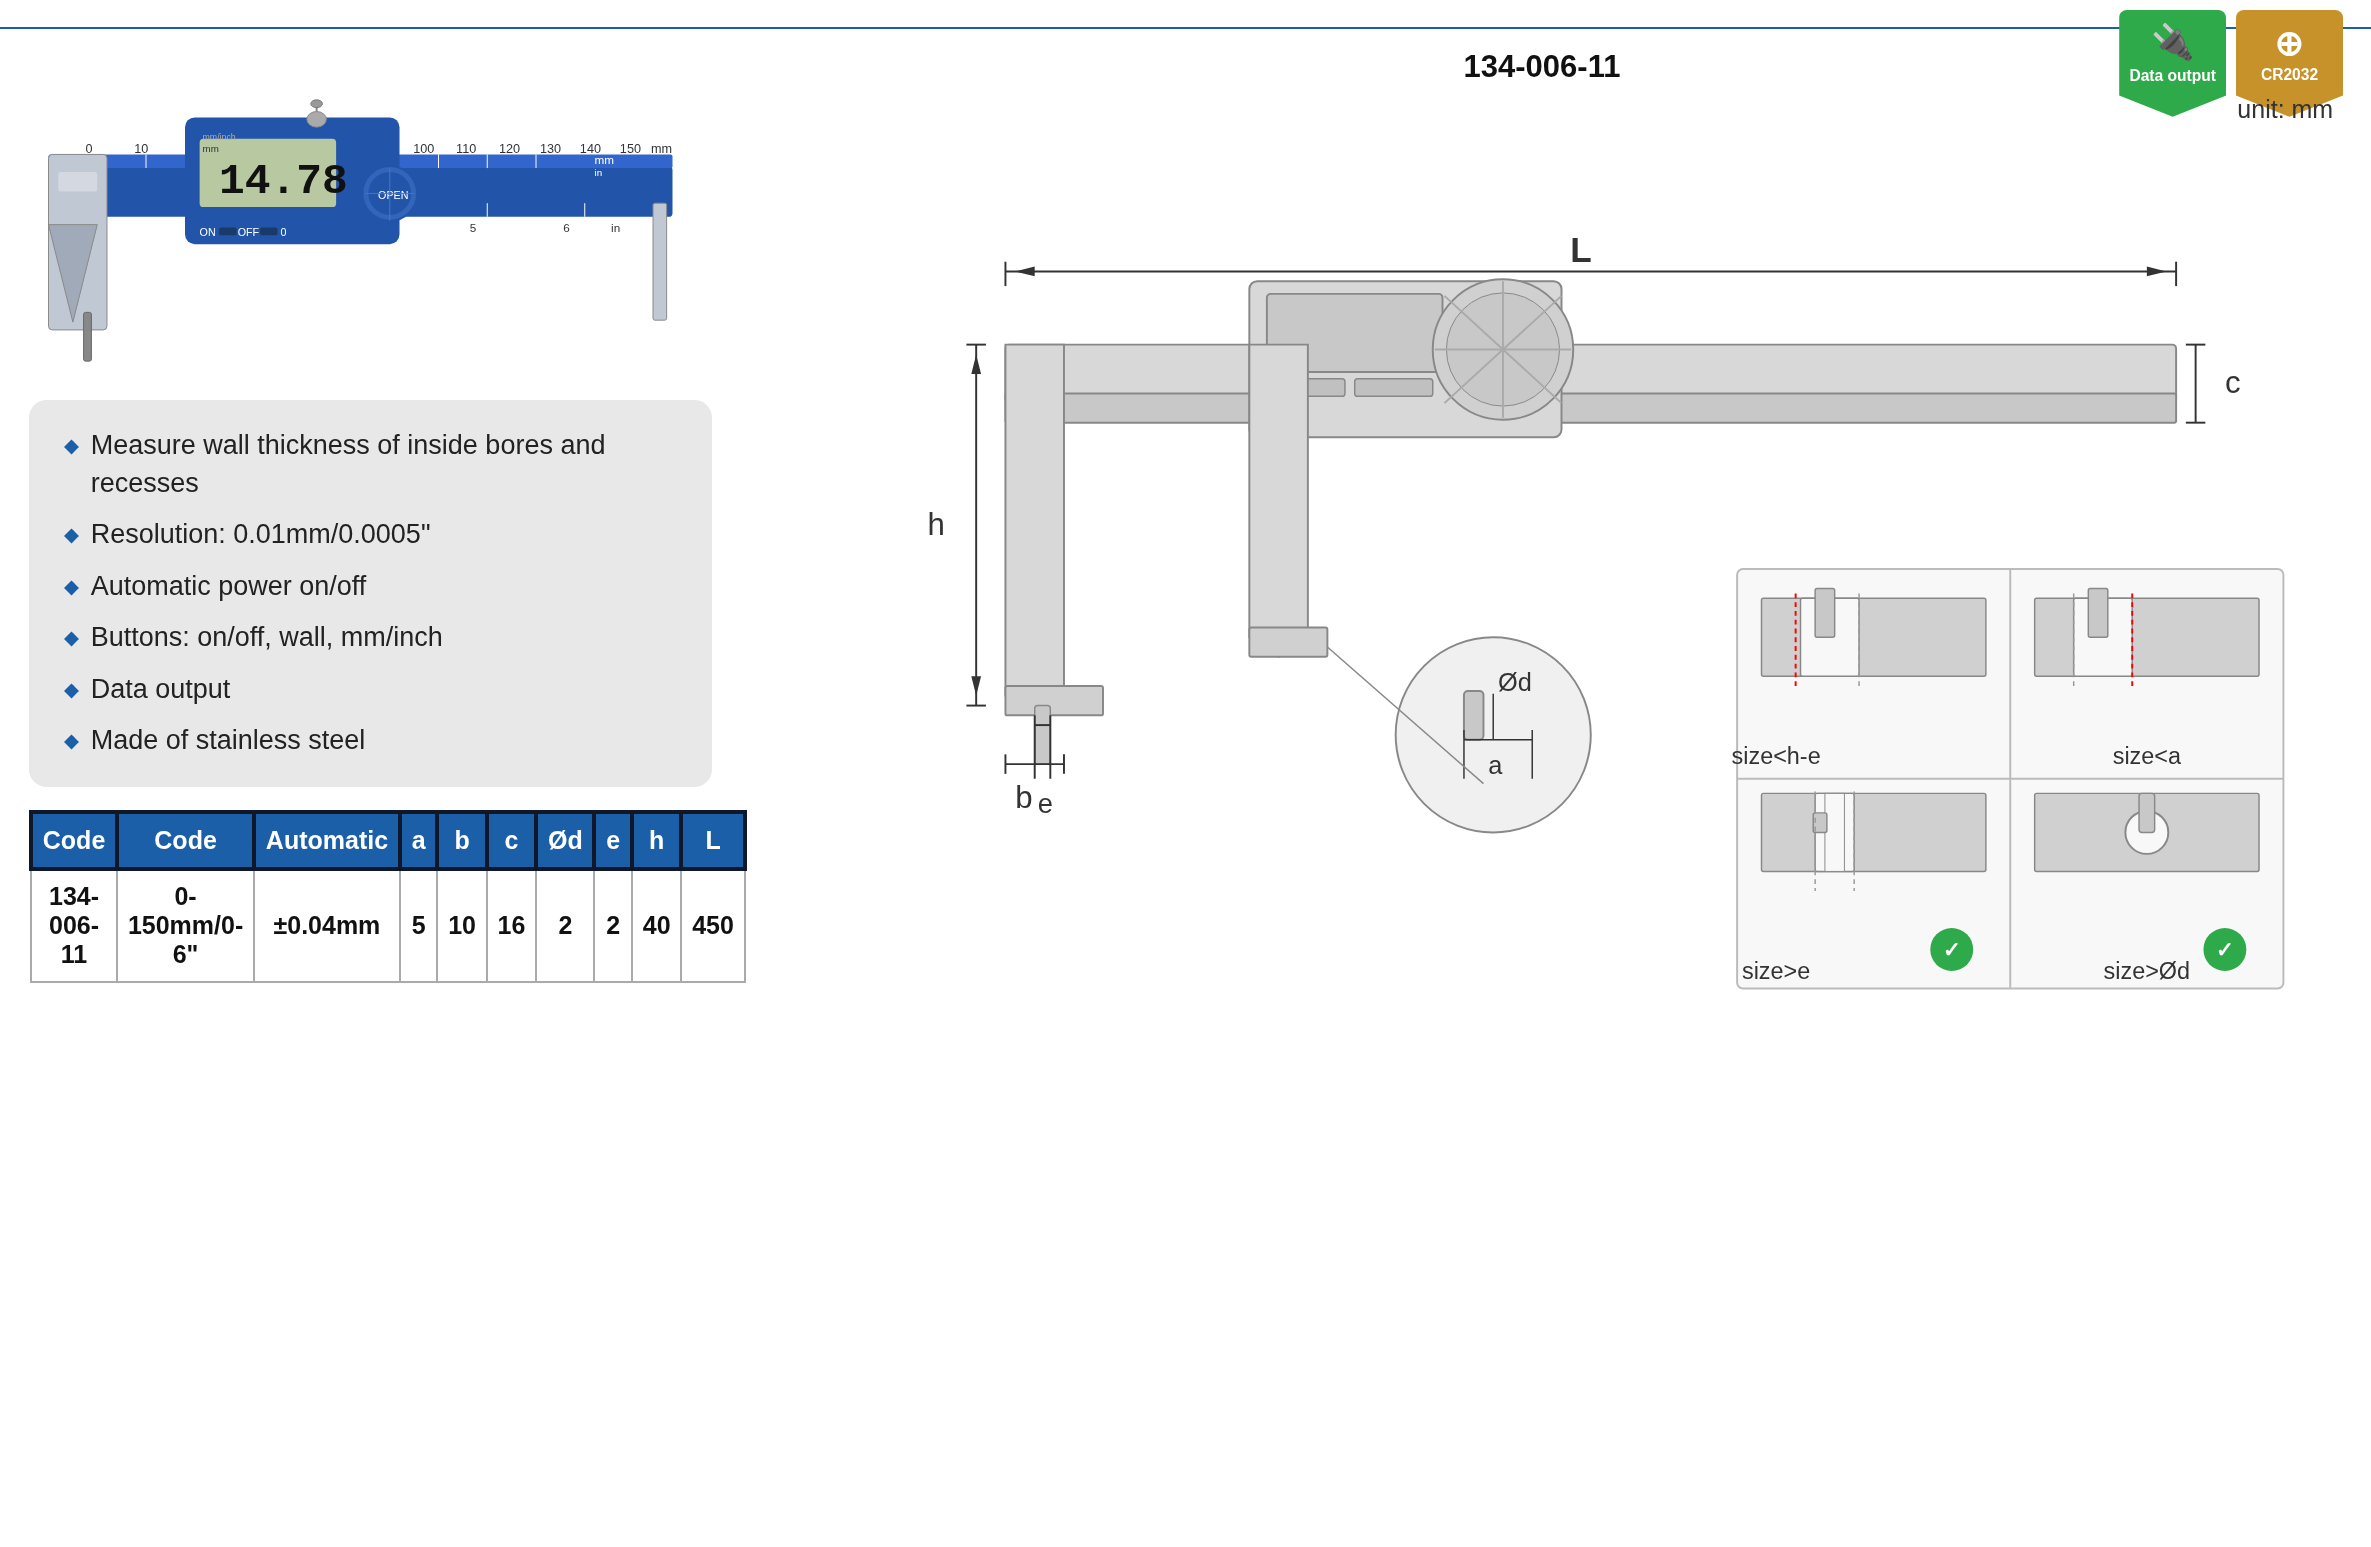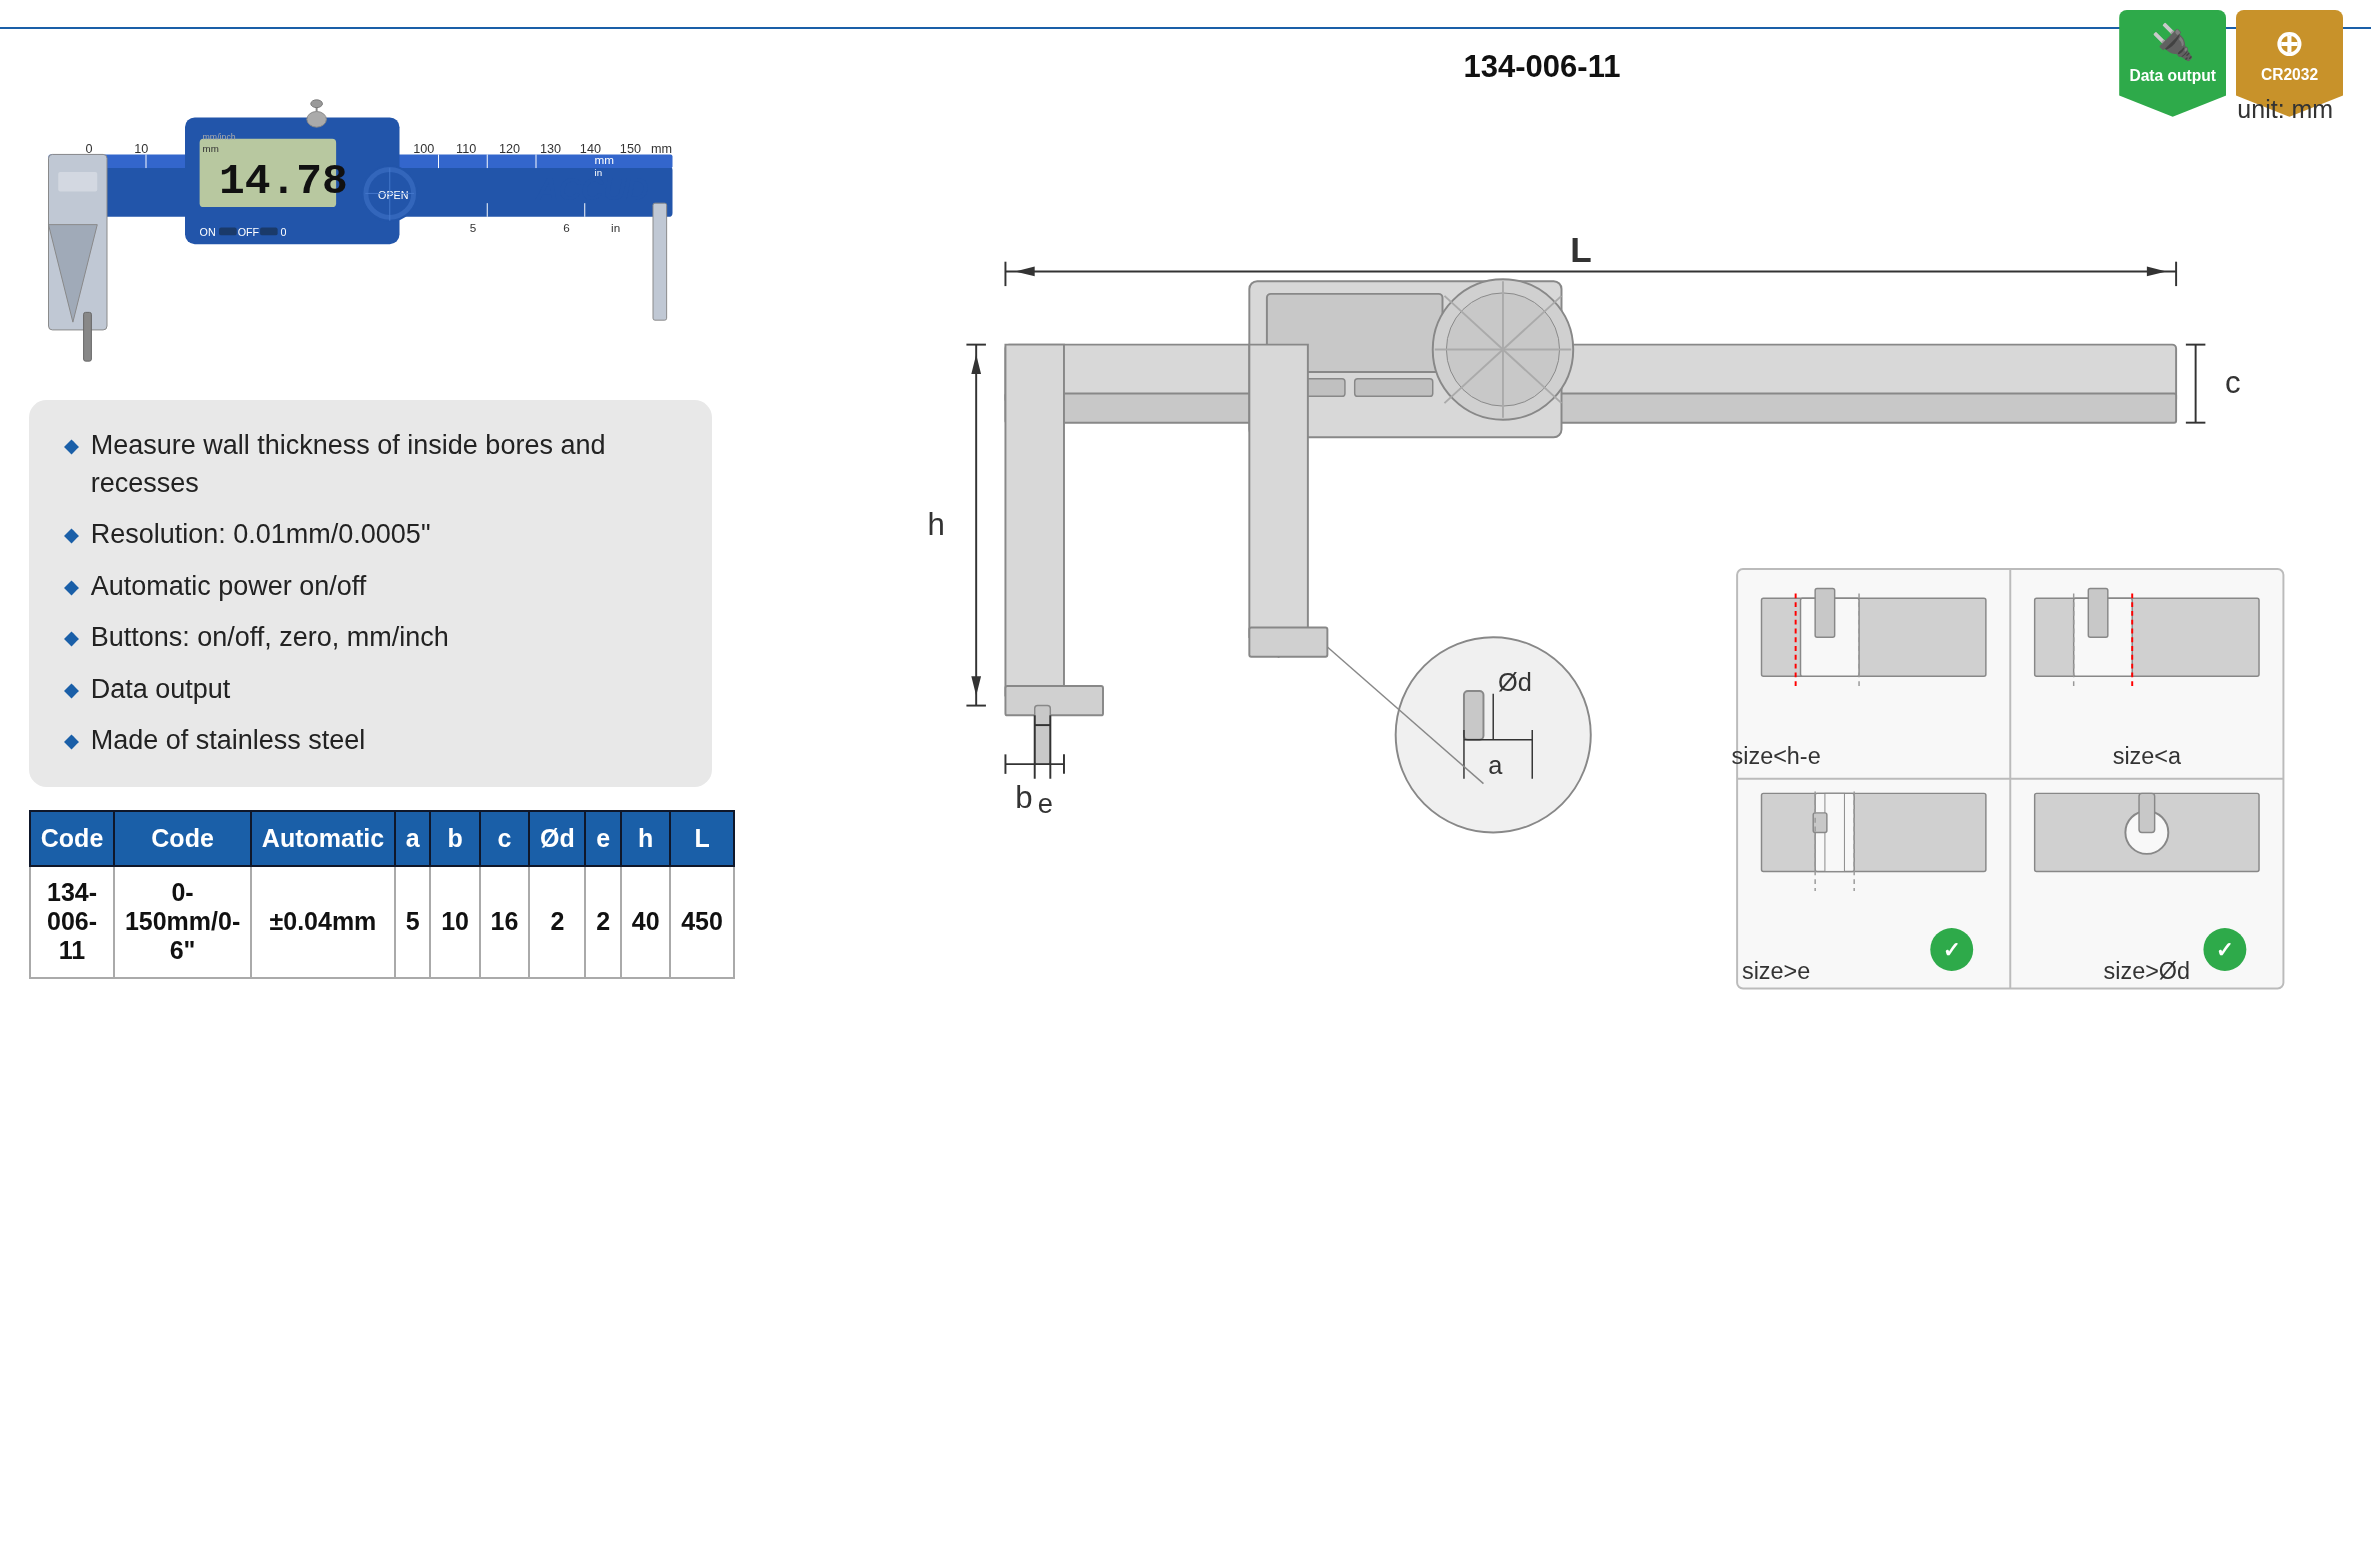--- a/index.html
+++ b/index.html
@@ -139,21 +139,21 @@
       font-size: 25px;
     }
     .spec-table thead tr {
       background: #1a5fa8;
       color: #fff;
     }
     .spec-table thead th {
       padding: 11.7px 9.8px;
       text-align: center;
       font-weight: bold;
-      border: 2px solid #0f172a;
+      border: 4px solid #0f172a;
       margin-top: 24px;
     }
     .spec-table tbody tr {
       background: #fff;
     }
     .spec-table tbody td {
       padding: 11.7px 9.8px;
       text-align: center;
       border: 2px solid #aaa;
       font-weight: bold;
@@ -310,21 +310,21 @@
       <div class="feature-item">
         <span class="diamond">◆</span>
         <span>Resolution: 0.01mm/0.0005"</span>
       </div>
       <div class="feature-item">
         <span class="diamond">◆</span>
         <span>Automatic power on/off</span>
       </div>
       <div class="feature-item">
         <span class="diamond">◆</span>
-        <span>Buttons: on/off, zero, mm/inch</span>
+        <span>Buttons: on/off, wall, mm/inch</span>
       </div>
       <div class="feature-item">
         <span class="diamond">◆</span>
         <span>Data output</span>
       </div>
       <div class="feature-item">
         <span class="diamond">◆</span>
         <span>Made of stainless steel</span>
       </div>
     </div>

